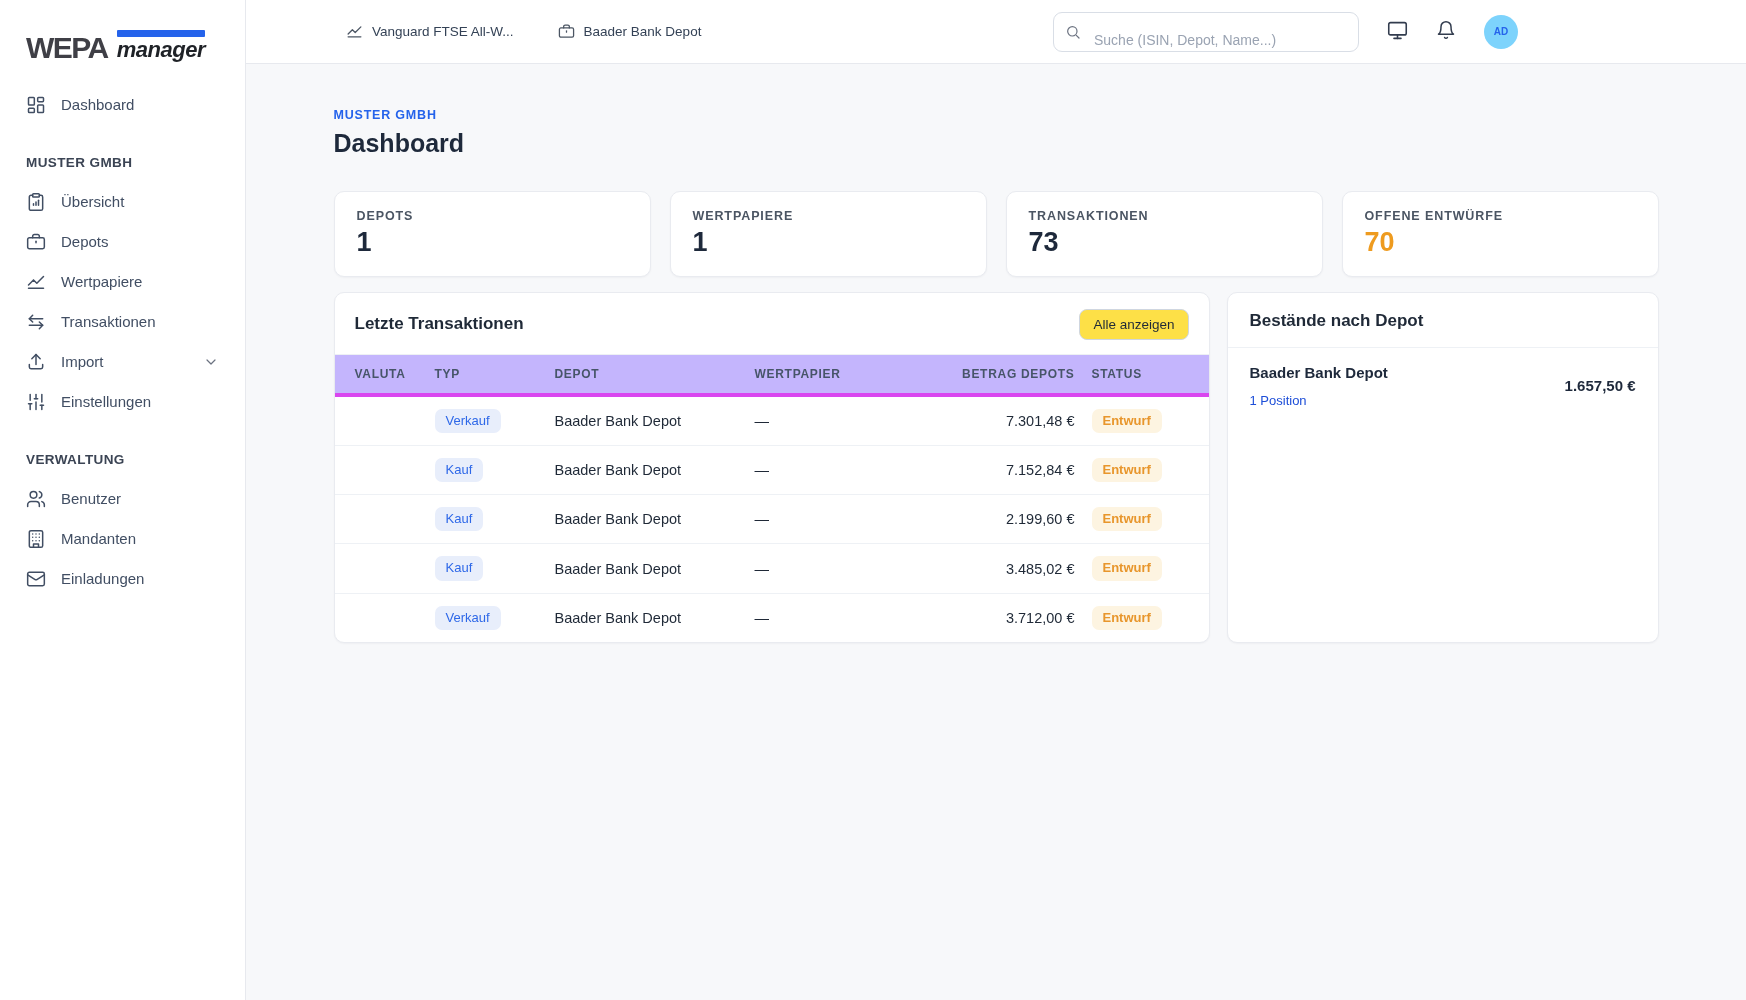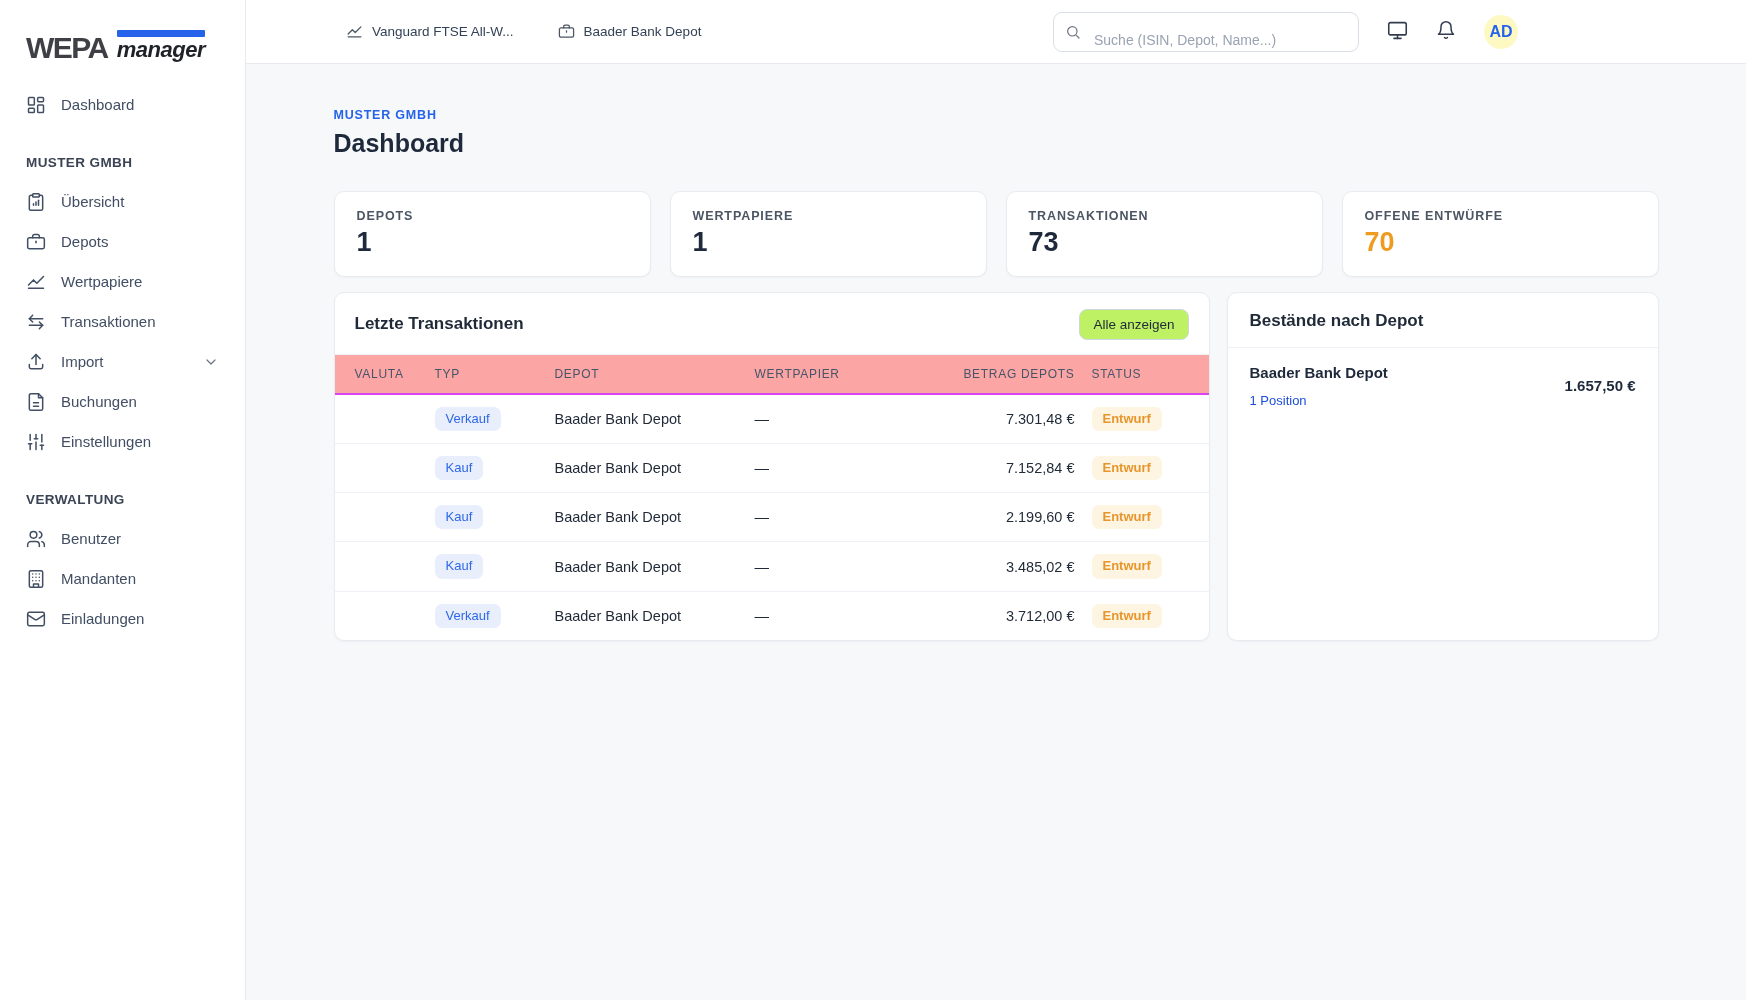--- a/index.html
+++ b/index.html
@@ -54,22 +54,22 @@
   .search-wrap .search-glyph { position:absolute; left:12px; top:50%; transform:translateY(-50%); color:#6b7280; display:flex; }
   .search-input {
     width:306px; height:40px; border:1px solid #d9dee6; border-radius:9px;
     padding:16px 12px 0 40px; font-size:14px; color:#334155; background:#fff;
     font-family:inherit; outline:none;
   }
   .search-input::placeholder { color:#9aa3b2; }
   .icon-btn { background:none; border:none; padding:0; display:flex; color:#323c4e; cursor:pointer; }
   .avatar {
     width:34px; height:34px; border-radius:50%;
-    background:#fef9c3; color:var(--accent-blue,#2563eb);
-    font-size:16px; font-weight:700;
+    background:#7dd3fc; color:var(--accent-blue,#2563eb);
+    font-size:10px; font-weight:700;
     display:flex; align-items:center; justify-content:center; cursor:pointer;
     border:none; font-family:inherit;
   }
 
   
   .content { flex:1; overflow:hidden; }
   .content-inner { width:1325px; margin:0 auto; padding-top:44px; }
 
   .eyebrow { font-size:12.5px; font-weight:700; letter-spacing:0.8px; color:var(--accent-blue,#2563eb); }
   .page-title { font-size:25px; font-weight:700; color:#1e293b; margin-top:7px; }
@@ -82,29 +82,29 @@
   .stat-card { padding:17px 22px 18px; }
   .stat-label { font-size:12.5px; font-weight:600; letter-spacing:0.9px; color:#4b5563; }
   .stat-value { font-size:27px; font-weight:700; color:#1e293b; margin-top:5px; line-height:1.1; }
 
   .main-grid { margin-top:15px; display:grid; grid-template-columns:1fr 432px; gap:17px; }
 
   .tx-card { overflow:hidden; display:flex; flex-direction:column; }
   .tx-header { display:flex; align-items:center; justify-content:space-between; padding:16px 20px 14px;gap:24px; }
   .tx-title, .holdings-title { font-size:17px; font-weight:600; color:#1f2937; }
   .view-all-btn {
-    background:#bef264; border:1px solid #cfd6e0; border-radius:8px;
+    background:#fde047; border:1px solid #cfd6e0; border-radius:8px;
     padding:7px 13px; font-size:13.5px; color:#1f2937; font-weight:500;
     font-family:inherit; cursor:pointer;
   }
 
   table.tx-table { width:100%; border-collapse:collapse; }
   .tx-table thead th {
-    background:#fca5a5; border-top:1px solid #edf0f4; border-bottom:2px solid #d946ef;
-    font-size:12px; font-weight:400; letter-spacing:0.7px; color:#475569;
+    background:#c4b5fd; border-top:1px solid #edf0f4; border-bottom:4px solid #d946ef;
+    font-size:12px; font-weight:700; letter-spacing:0.7px; color:#475569;
     text-align:left; padding:12px 0;
   }
   .tx-table th.col-valuta, .tx-table td.col-valuta { padding-left:20px; }
   .tx-table th.col-betrag, .tx-table td.col-betrag { text-align:right; }
   .tx-table th.col-status, .tx-table td.col-status { padding-left:17px; }
   .tx-table tbody td { padding:12px 0; font-size:14.5px; color:#1f2937; }
   .tx-table tbody tr + tr td { border-top:1px solid #eef1f5; }
 
   .badge { display:inline-block; padding:4px 11px; border-radius:7px; font-size:13px; font-weight:400; line-height:1.25; }
   .badge-type { background:var(--badge-type-bg,#e8eefb); color:var(--badge-type-text,#2e68e8); }
@@ -195,32 +195,20 @@
             <path d="m7 8 5-5 5 5"></path>
             <path d="M12 3v12"></path>
           </svg>
         </span>
     <span class="nav-label">Import</span>
     <span class="nav-chevron">
           <svg viewBox="0 0 24 24" width="16" height="16" fill="none" stroke="currentColor" stroke-width="1.8" stroke-linecap="round" stroke-linejoin="round">
             <path d="m6 9 6 6 6-6"></path>
           </svg>
         </span>
-  </div>
-  <div class="nav-item">
-    <span class="nav-icon">
-          <svg viewBox="0 0 24 24" width="20" height="20" fill="none" stroke="currentColor" stroke-width="1.8" stroke-linecap="round" stroke-linejoin="round">
-            <path d="M15 2H6a2 2 0 0 0-2 2v16a2 2 0 0 0 2 2h12a2 2 0 0 0 2-2V7z"></path>
-            <path d="M15 2v5h5"></path>
-            <path d="M9 13h6"></path>
-            <path d="M9 17h6"></path>
-          </svg>
-        </span>
-    <span class="nav-label">Buchungen</span>
-
   </div>
   <div class="nav-item">
     <span class="nav-icon">
           <svg viewBox="0 0 24 24" width="20" height="20" fill="none" stroke="currentColor" stroke-width="1.8" stroke-linecap="round" stroke-linejoin="round">
             <path d="M5 21v-7"></path>
             <path d="M5 10V3"></path>
             <path d="M12 21v-9"></path>
             <path d="M12 8V3"></path>
             <path d="M19 21v-5"></path>
             <path d="M19 12V3"></path>

